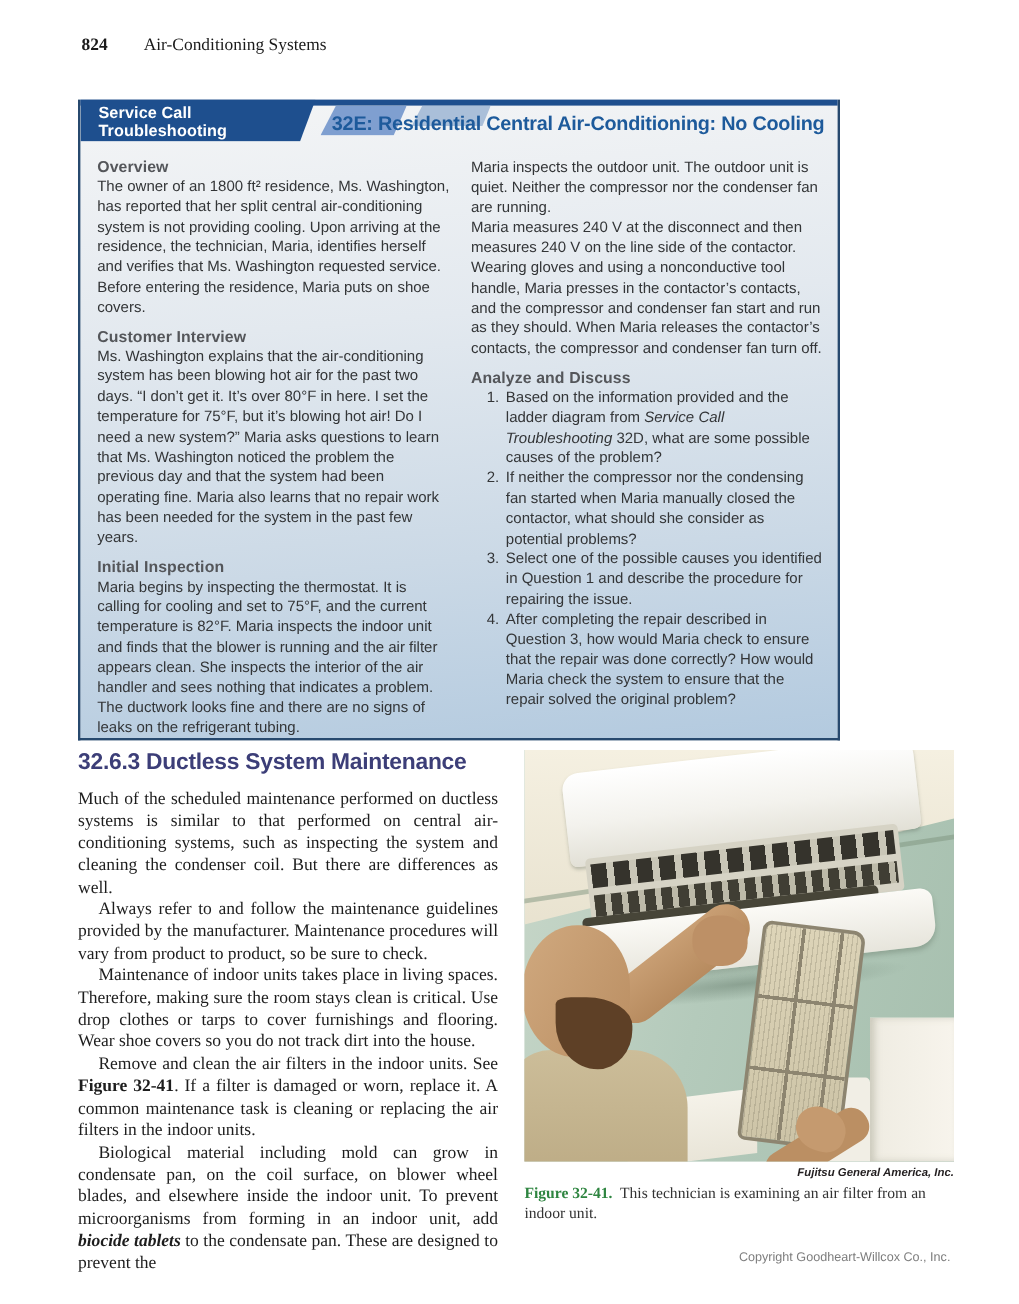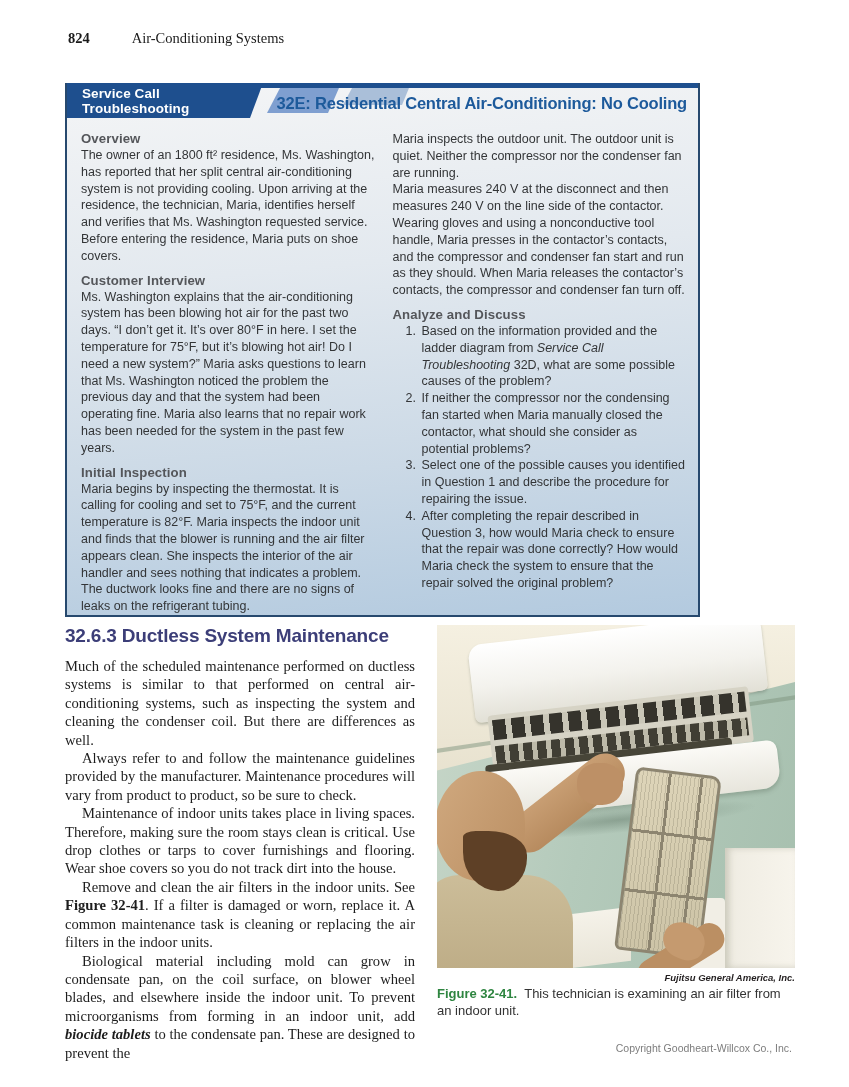--- a/index.html
+++ b/index.html
@@ -1,21 +1,21 @@
 <!DOCTYPE html>
 <html><head>
 <meta charset="utf-8">
 <style>
   html,body { margin:0; padding:0; background:#ffffff; }
   body { width:849px; height:1087px; font-family:"Liberation Sans", sans-serif; }
   .page { position:relative; width:849px; height:1087px; background:#fff; overflow:hidden; }
 
   
   .running-head { position:absolute; left:68px; top:30px; font-family:"Liberation Serif", serif; font-size:14.5px; color:#1a1a1a; }
-  .pagenum { font-weight:bold; margin-right:42px; }
+  .pagenum { font-weight:bold; margin-right:30px; }
 
   
   .sc-box { position:absolute; left:65px; top:83px; width:635px; box-sizing:border-box;
     border:2px solid #27496e; border-top:none;
     background:linear-gradient(175deg,#f4f5f6 0%, #e3e9ef 35%, #cbd9e6 70%, #b3cadf 100%); }
   .sc-head { position:relative; height:37px; }
   .sc-topbar { position:absolute; left:0; top:0; width:100%; height:5px; background:#1e4f8e; }
   .sc-tab { position:absolute; left:0; top:0; width:196px; height:35px; background:#1e4f8e;
     clip-path:polygon(0 0, 100% 0, calc(100% - 13px) 100%, 0 100%);
     color:#ffffff; font-size:13.5px; font-weight:bold; letter-spacing:0.1px;
@@ -94,21 +94,21 @@
     background:#c59a6f; border-radius:45% 50% 40% 50%; transform:rotate(18deg); }
   .door-frame { position:absolute; right:0; bottom:0; width:70px; height:120px;
     background:linear-gradient(90deg,#efece2,#f7f4ec); box-shadow:inset 4px 0 6px rgba(140,140,120,0.35); }
   .door-panel { position:absolute; right:70px; bottom:0; width:50px; height:70px;
     background:#f1eee5; border-radius:4px 4px 0 0; }
   .trim-mid { position:absolute; left:86px; bottom:-6px; width:108px; height:54px;
     background:linear-gradient(180deg,#f5f2e9,#e9e5d8); transform:skewY(-7deg); transform-origin:left bottom; }
   .outlet { position:absolute; left:28px; top:300px; width:10px; height:14px; background:#8a6b4f; }
 
   .credit { margin:4px 0 2px 0; text-align:right; font-size:9.5px; font-weight:bold; font-style:italic; color:#231f20; }
-  .figcap { margin:2px 0 0 0; font-size:13px; line-height:17px; color:#333; }
+  .figcap { margin:2px 0 0 0; font-size:13px; line-height:17px; color:#333;font-family:Liberation Serif, serif; }
   .figlabel { color:#2e8540; font-weight:bold; }
 
   
   .footer { position:absolute; right:57px; top:1042px; font-size:10.5px; color:#7d7d7d; }
 </style>
 </head>
 <body>
 
 <div class="page">
 

